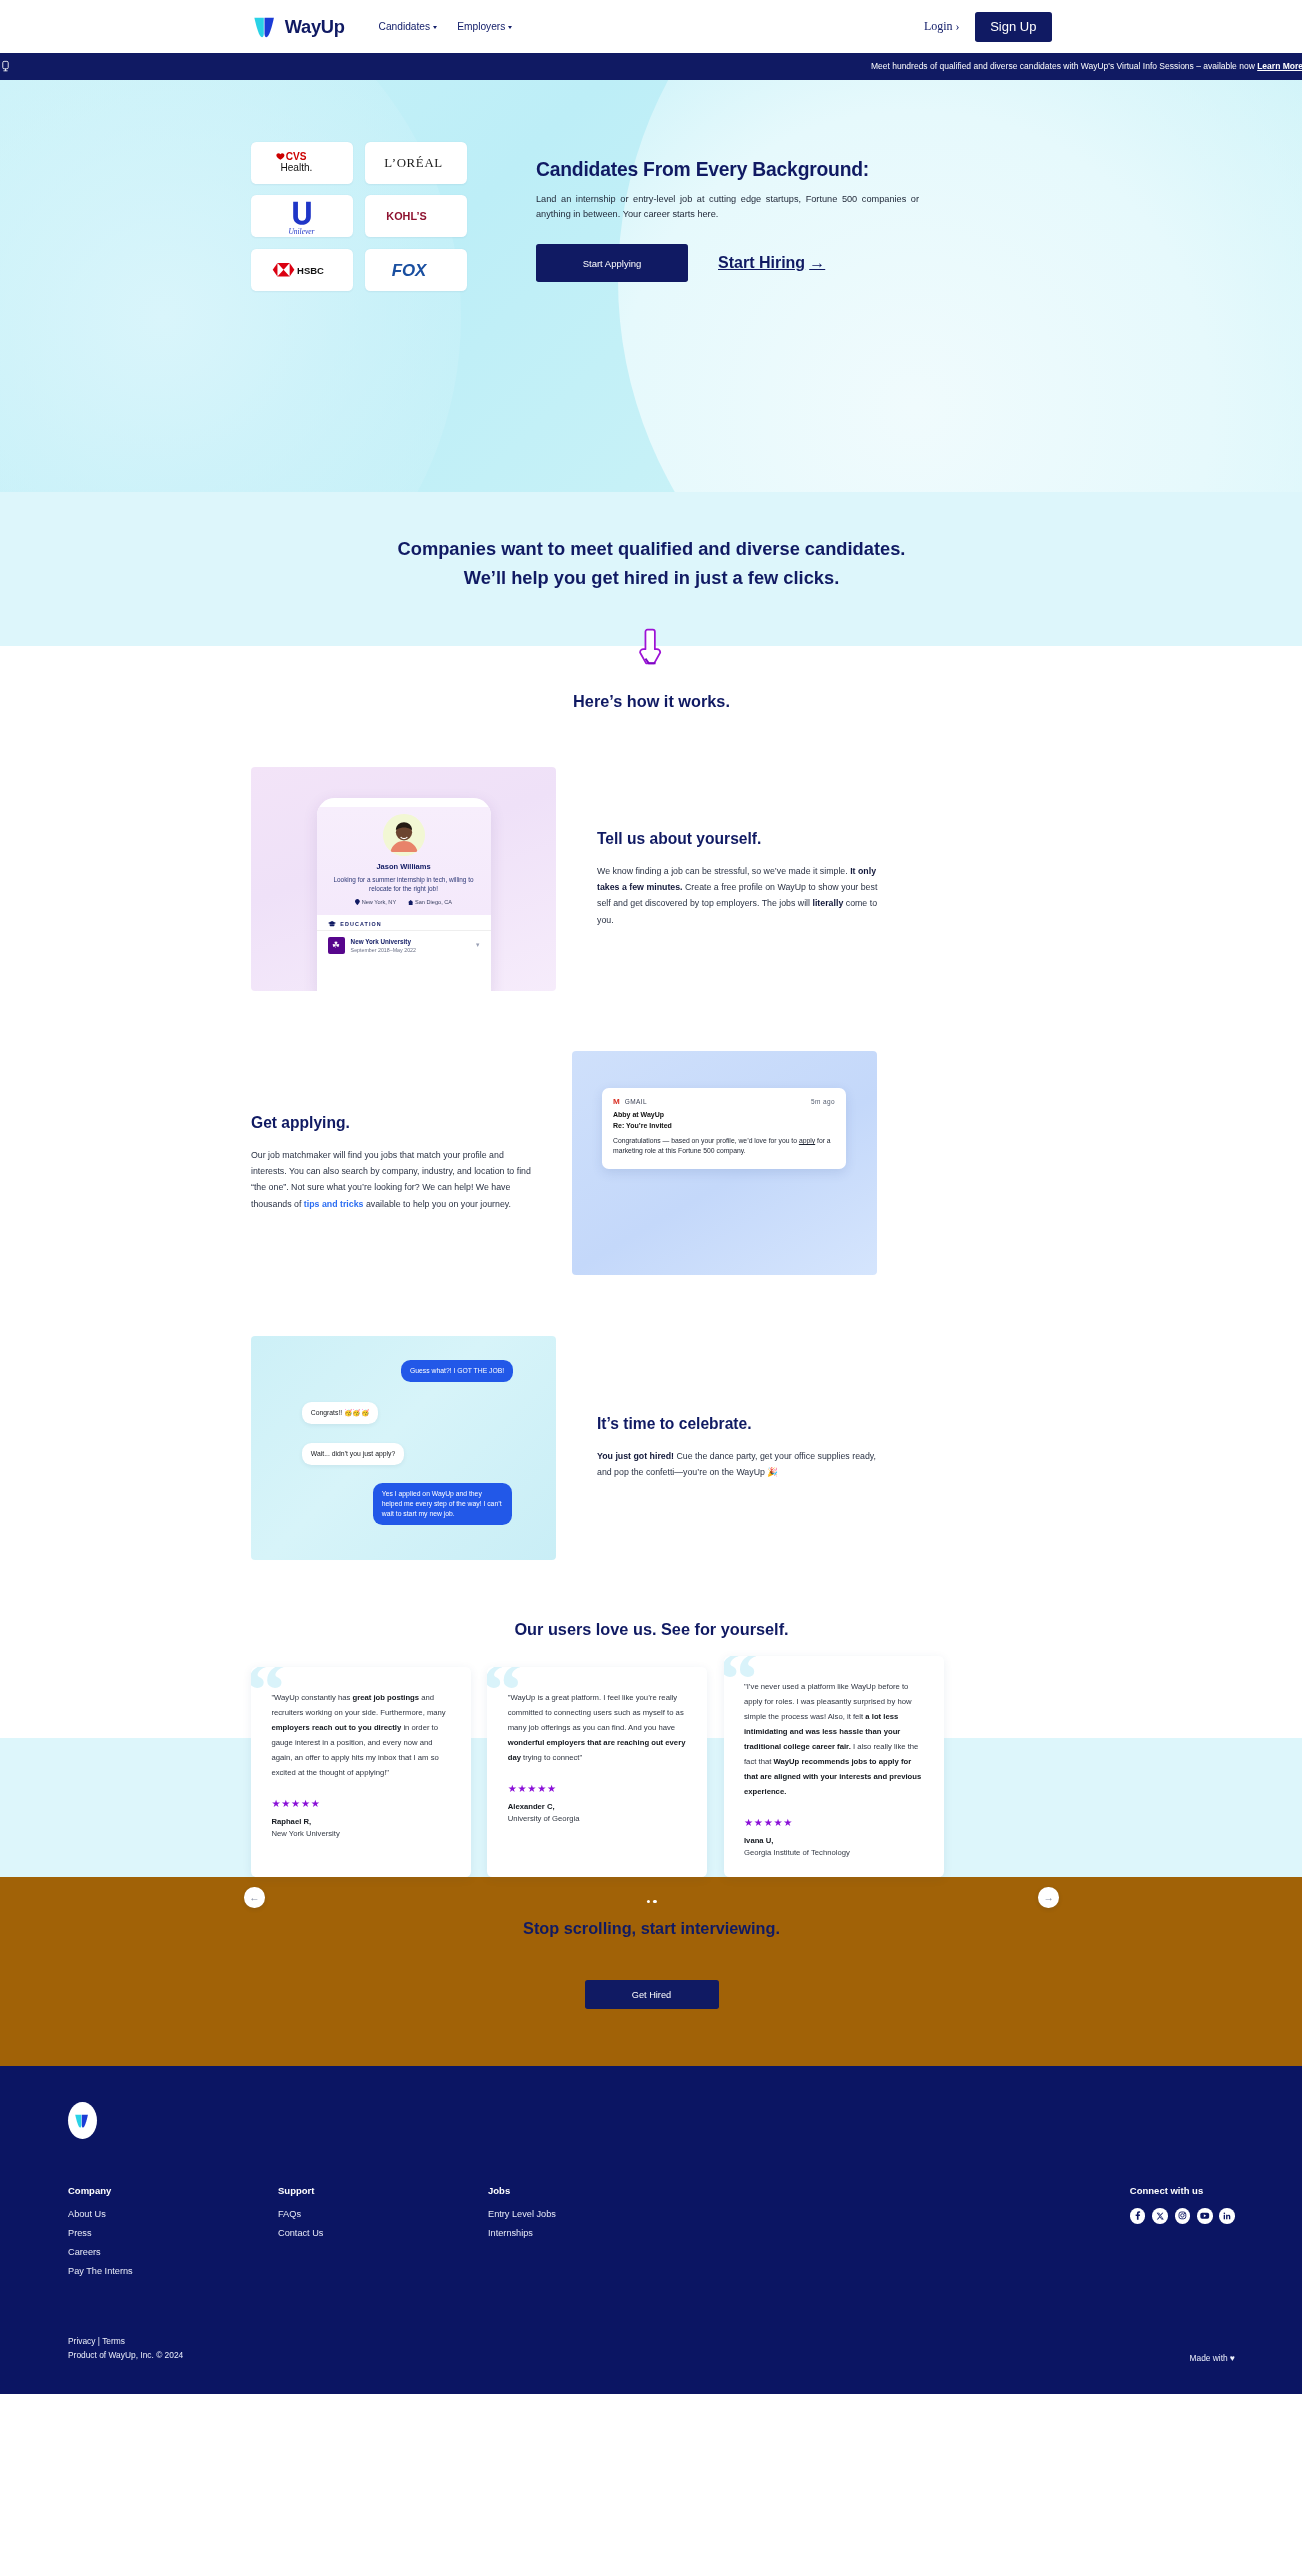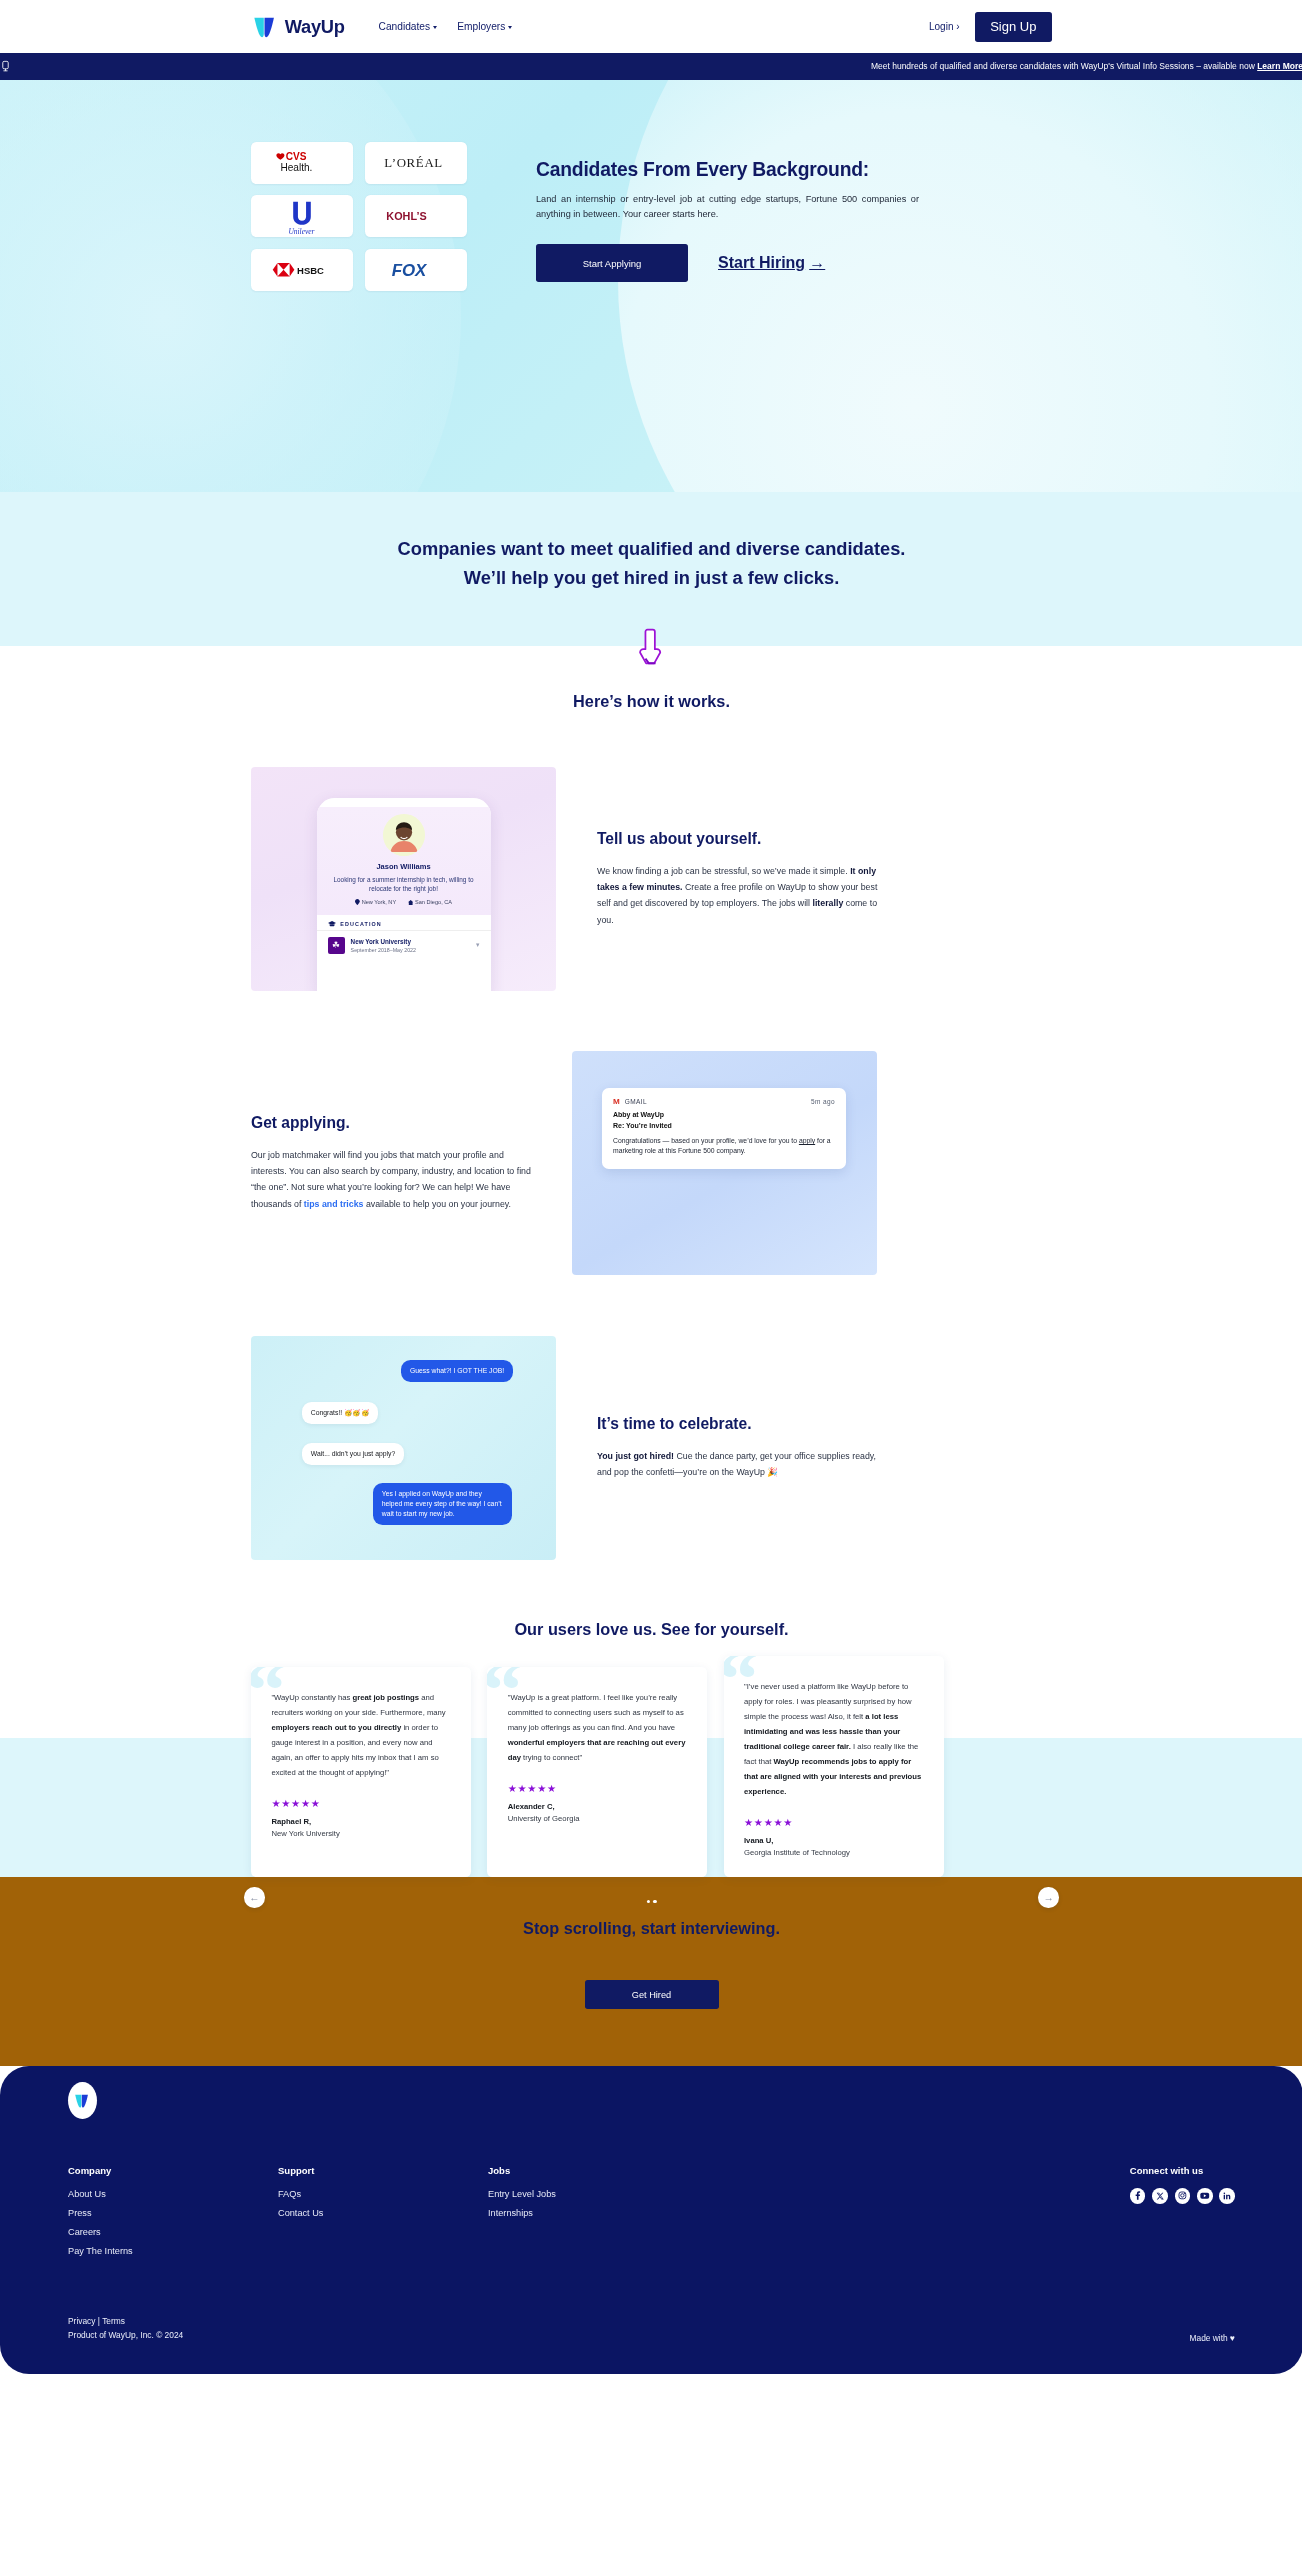--- a/index.html
+++ b/index.html
@@ -19,21 +19,21 @@
   }
   .nav-inner{ width:801px; margin:0 auto; display:flex; align-items:center; }
   .brand{ display:flex; align-items:center; gap:6.8px; }
   .brand-logo{ width:27px; height:27px; position:relative; }
   .brand-name{ font-size:18.3px; font-weight:bold; letter-spacing:-0.3px; color:#101a63; }
   .nav-links{ display:flex; gap:20.4px; margin-left:34px; }
   .nav-link{ font-size:10.2px; color:#15206b; display:flex; align-items:center; gap:2.7px; cursor:pointer;}
   .caret{ display:inline-block; width:0; height:0; border-left:2.7px solid transparent;
     border-right:2.7px solid transparent; border-top:3.4px solid #15206b; margin-top:2px;}
   .nav-right{ margin-left:auto; display:flex; align-items:center; gap:15px; }
-  .login-link{ font-size:10px; color:#15206b; cursor:pointer; }
+  .login-link{ font-size:12px; color:#15206b; cursor:pointer;font-family:Liberation Serif, serif; }
   .signup-btn{ background:#101a63; color:#fff; font-size:13px; border:none;
     padding:7.5px 15.6px; border-radius:2.7px; cursor:pointer; font-family:inherit;}
 
   
   .banner{ background:#101a63; height:26.5px; display:flex; align-items:center; justify-content:space-between; gap:6.1px; }
   .banner-text{ color:#ffffff; font-size:8.5px; }
   .banner-text a{ color:#fff; font-weight:bold; text-decoration:underline; }
   .banner-icon{ width:11px; height:12.2px; }
 
   
@@ -161,21 +161,21 @@
   .dots{ position:absolute; left:50%; transform:translateX(-50%); bottom:-26px; display:flex; gap:3.4px;}
   .dot{ width:3.4px; height:3.4px; border-radius:50%; background:#fff; }
 
   
   .cta{ background:#a16207; text-align:center; padding:42px 0 57px; }
   .cta h2{ font-size:16.3px; font-weight:bold; color:#101a63; }
   .cta button{ margin-top:42px; background:#101a63; color:#fff; border:none; border-radius:2.7px;
     width:134px; height:28.5px; font-size:9.2px; cursor:pointer; font-family:inherit;}
 
   
-  footer{ background:#0b1563; color:#fff; padding:16px 0 31px;border-radius:29px; }
+  footer{ background:#0b1563; color:#fff; padding:36px 0 31px; }
   .f-inner{ width:1235px; margin:0 auto; padding:0 34px; }
   .f-logo{ width:28.5px; height:37px; background:#fff; border-radius:50%;
     display:flex; align-items:center; justify-content:center; }
   .f-cols{ display:flex; margin-top:46px; }
   .f-col{ width:210px; }
   .f-col h4{ font-size:9.5px; font-weight:bold; margin-bottom:13.6px; }
   .f-col a{ display:block; font-size:9.2px; color:#e7eaf7; text-decoration:none; margin-bottom:8.8px; cursor:pointer;}
   .f-social{ margin-left:auto; text-align:left; }
   .f-social h4{ font-size:9.5px; font-weight:bold; margin-bottom:12.2px; }
   .socials{ display:flex; gap:6.8px; }

